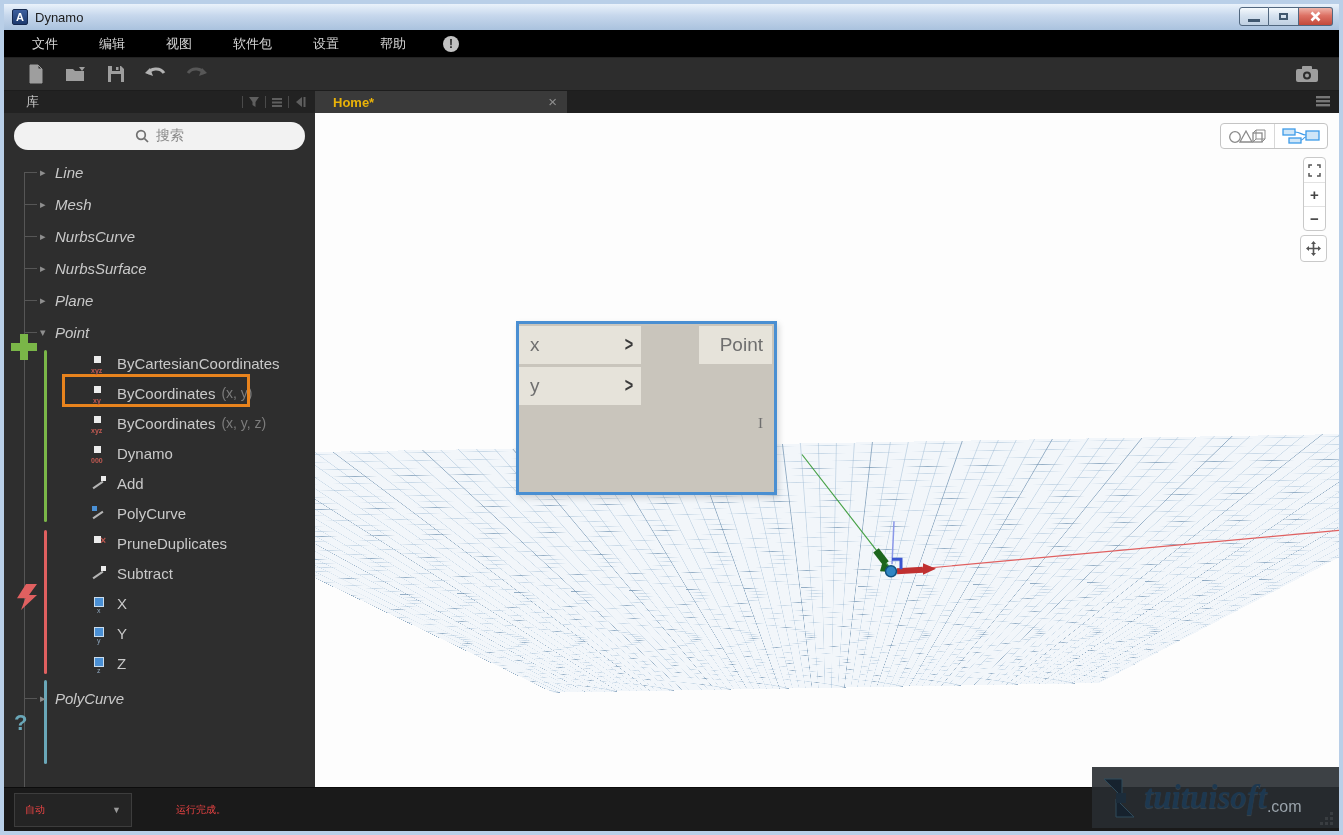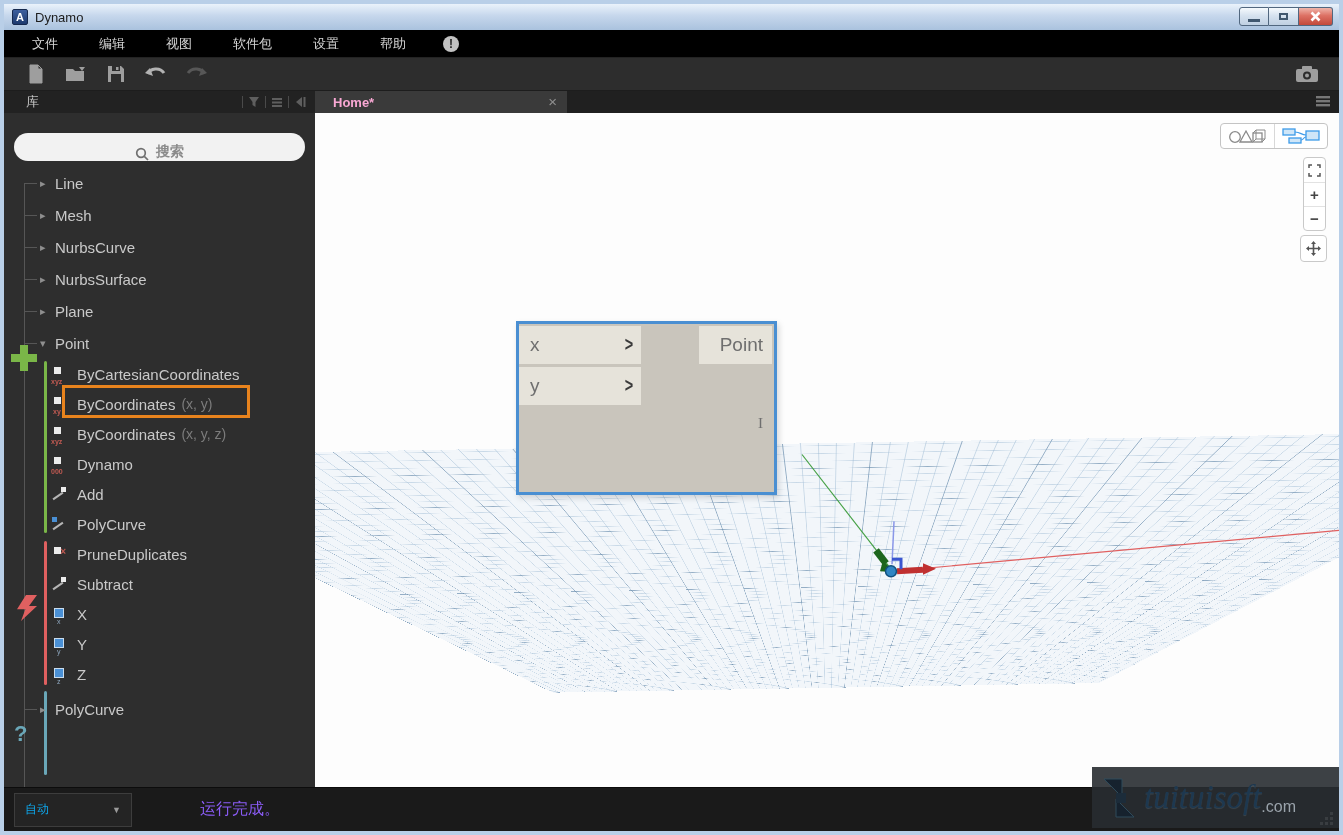--- a/index.html
+++ b/index.html
@@ -43,32 +43,32 @@
   
   .main{ display:flex; height:696px; }
 
   
   .library{ width:311px; background:#2e2e2e; position:relative; flex:none; overflow:hidden; }
   .lib-header{ height:22px; background:#222; display:flex; align-items:center;
                padding:0 8px 0 22px; }
   .lib-title{ color:#c9c9c9; font-size:13px; flex:1; }
   .lib-tools{ display:flex; align-items:center; }
   .lib-tools .sep{ width:1px; height:12px; background:#4a4a4a; margin:0 5px; }
-  .searchbox{ margin:20px 10px 2px 10px; height:28px; background:#f2f2f2; border-radius:14px;
-              display:flex; align-items:flex-end; justify-content:center; gap:7px; cursor:text;font-weight:bold; }
+  .searchbox{ margin:9px 10px 2px 10px; height:28px; background:#f2f2f2; border-radius:14px;
+              display:flex; align-items:center; justify-content:center; gap:7px; cursor:text; }
   .search-ph{ color:#8a8a8a; font-size:14px; }
 
   .tree{ position:relative; padding-top:4px; }
   .trunk{ position:absolute; left:20px; top:20px; width:1px; height:616px; background:#565656; }
   .t-row{ height:32px; display:flex; align-items:center; padding-left:36px; position:relative; }
   .t-row::before{ content:""; position:absolute; left:20px; top:16px; width:13px; height:1px;
                   background:#565656; }
   .tw{ width:15px; color:#8f8f8f; font-size:11px; }
-  .t-label{ color:#c9c9c9; font-size:15px; }
-  .c-row{ height:30px; display:flex; align-items:center; padding-left:46px; }
+  .t-label{ color:#c9c9c9; font-size:15px;font-style:italic; }
+  .c-row{ height:30px; display:flex; align-items:center; padding-left:86px; }
   .c-label{ color:#c9c9c9; font-size:15px; }
   .c-suffix{ color:#7c7c7c; font-size:14px; margin-left:6px; }
   .c-row.last-group{ margin-bottom:4px; }
 
   
   .cat-line{ position:absolute; width:3px; border-radius:2px; left:40px; }
   .line-create{ top:198px; height:172px; background:#7ab648; }
   .line-action{ top:378px; height:144px; background:#e06060; }
   .line-query{ top:528px; height:84px; background:#6aa7b8; }
   .plus-badge{ position:absolute; left:7px; top:182px; width:26px; height:26px; }
@@ -104,21 +104,21 @@
   .i-q::before{ content:""; position:absolute; left:4px; top:2px; width:8px; height:8px;
       background:#4a90d5; border:1px solid #c9dced; }
   .i-q::after{ position:absolute; left:7px; bottom:-2px; font-size:7px; line-height:7px; color:#8fa8c0; }
   .i-x::after{ content:"x"; } .i-y::after{ content:"y"; } .i-z::after{ content:"z"; }
 
   
   .workspace{ flex:1; display:flex; flex-direction:column; min-width:0; }
   .tabbar{ height:22px; background:#202020; display:flex; align-items:center; position:relative; }
   .tab{ width:252px; height:22px; background:#3a3a3a; display:flex; align-items:center;
         padding:0 10px 0 18px; }
-  .tab-label{ color:#f9a8d4; font-size:13px; font-weight:bold; flex:1; }
+  .tab-label{ color:#eab308; font-size:13px; font-weight:bold; flex:1; }
   .tab-close{ color:#8f8f8f; font-size:15px; line-height:14px; }
   .tab-menu{ position:absolute; right:8px; top:3px; }
 
   .canvas{ flex:1; position:relative; background:#fdfdfd; overflow:hidden; }
   .grid-tilt{ position:absolute; left:-240px; top:330px; width:1520px; height:1500px;
               transform:rotate(-1deg); }
   .grid-plane{ width:100%; height:100%; transform:perspective(750px) rotateX(-63deg);
       transform-origin:50% 0;
       background-color:rgba(226,236,245,0.42);
       background-image:
@@ -157,34 +157,34 @@
   .zs-btn + .zs-btn{ border-top:1px solid #e2e2e2; }
   .pan-btn{ position:absolute; left:985px; top:122px; width:27px; height:27px; background:#fff;
             border:1px solid #c9c9c9; border-radius:4px; display:flex; align-items:center;
             justify-content:center; }
 
   
   .runbar{ height:44px; background:#1a1a1a; display:flex; align-items:center;
            padding-left:10px; position:relative; border-top:1px solid #0c0c0c; }
   .run-mode{ width:118px; height:34px; background:#242424; border:1px solid #3d3d3d;
              display:flex; align-items:center; padding:0 10px; }
-  .run-mode-label{ color:#0ea5e9; font-size:12px; flex:1; }
+  .run-mode-label{ color:#ef4444; font-size:10px; flex:1; }
   .caret{ color:#9a9a9a; font-size:9px; }
-  .run-status{ margin-left:68px; color:#8b5cf6; font-size:16px; }
+  .run-status{ margin-left:44px; color:#ef4444; font-size:10px; }
   .grip{ position:absolute; right:6px; bottom:6px; width:14px; height:14px; }
   .grip i{ position:absolute; width:3px; height:3px; background:#cfcfcf; }
   .grip i:nth-child(1){ right:0; bottom:0; } .grip i:nth-child(2){ right:5px; bottom:0; }
   .grip i:nth-child(3){ right:10px; bottom:0; } .grip i:nth-child(4){ right:0; bottom:5px; }
   .grip i:nth-child(5){ right:5px; bottom:5px; } .grip i:nth-child(6){ right:0; bottom:10px; }
 
   
   .watermark{ position:absolute; left:1088px; top:763px; width:247px; height:61px;
               background:rgba(40,44,49,0.9); display:flex; align-items:center;
               padding-left:8px; z-index:40; }
-  .wm-brand{ font-family:"Liberation Serif", serif; font-style:italic; font-weight:normal;
+  .wm-brand{ font-family:"Liberation Serif", serif; font-style:italic; font-weight:bold;
              font-size:33px; color:#1d3850; text-shadow:0 1px 1px rgba(120,150,170,0.25);
              margin-left:6px; }
   .wm-tld{ font-size:16px; color:#9aa3ab; align-self:flex-end; margin-bottom:12px; }
 </style>
 </head>
 <body>
 
 <div class="window">
 
   <div class="titlebar">

